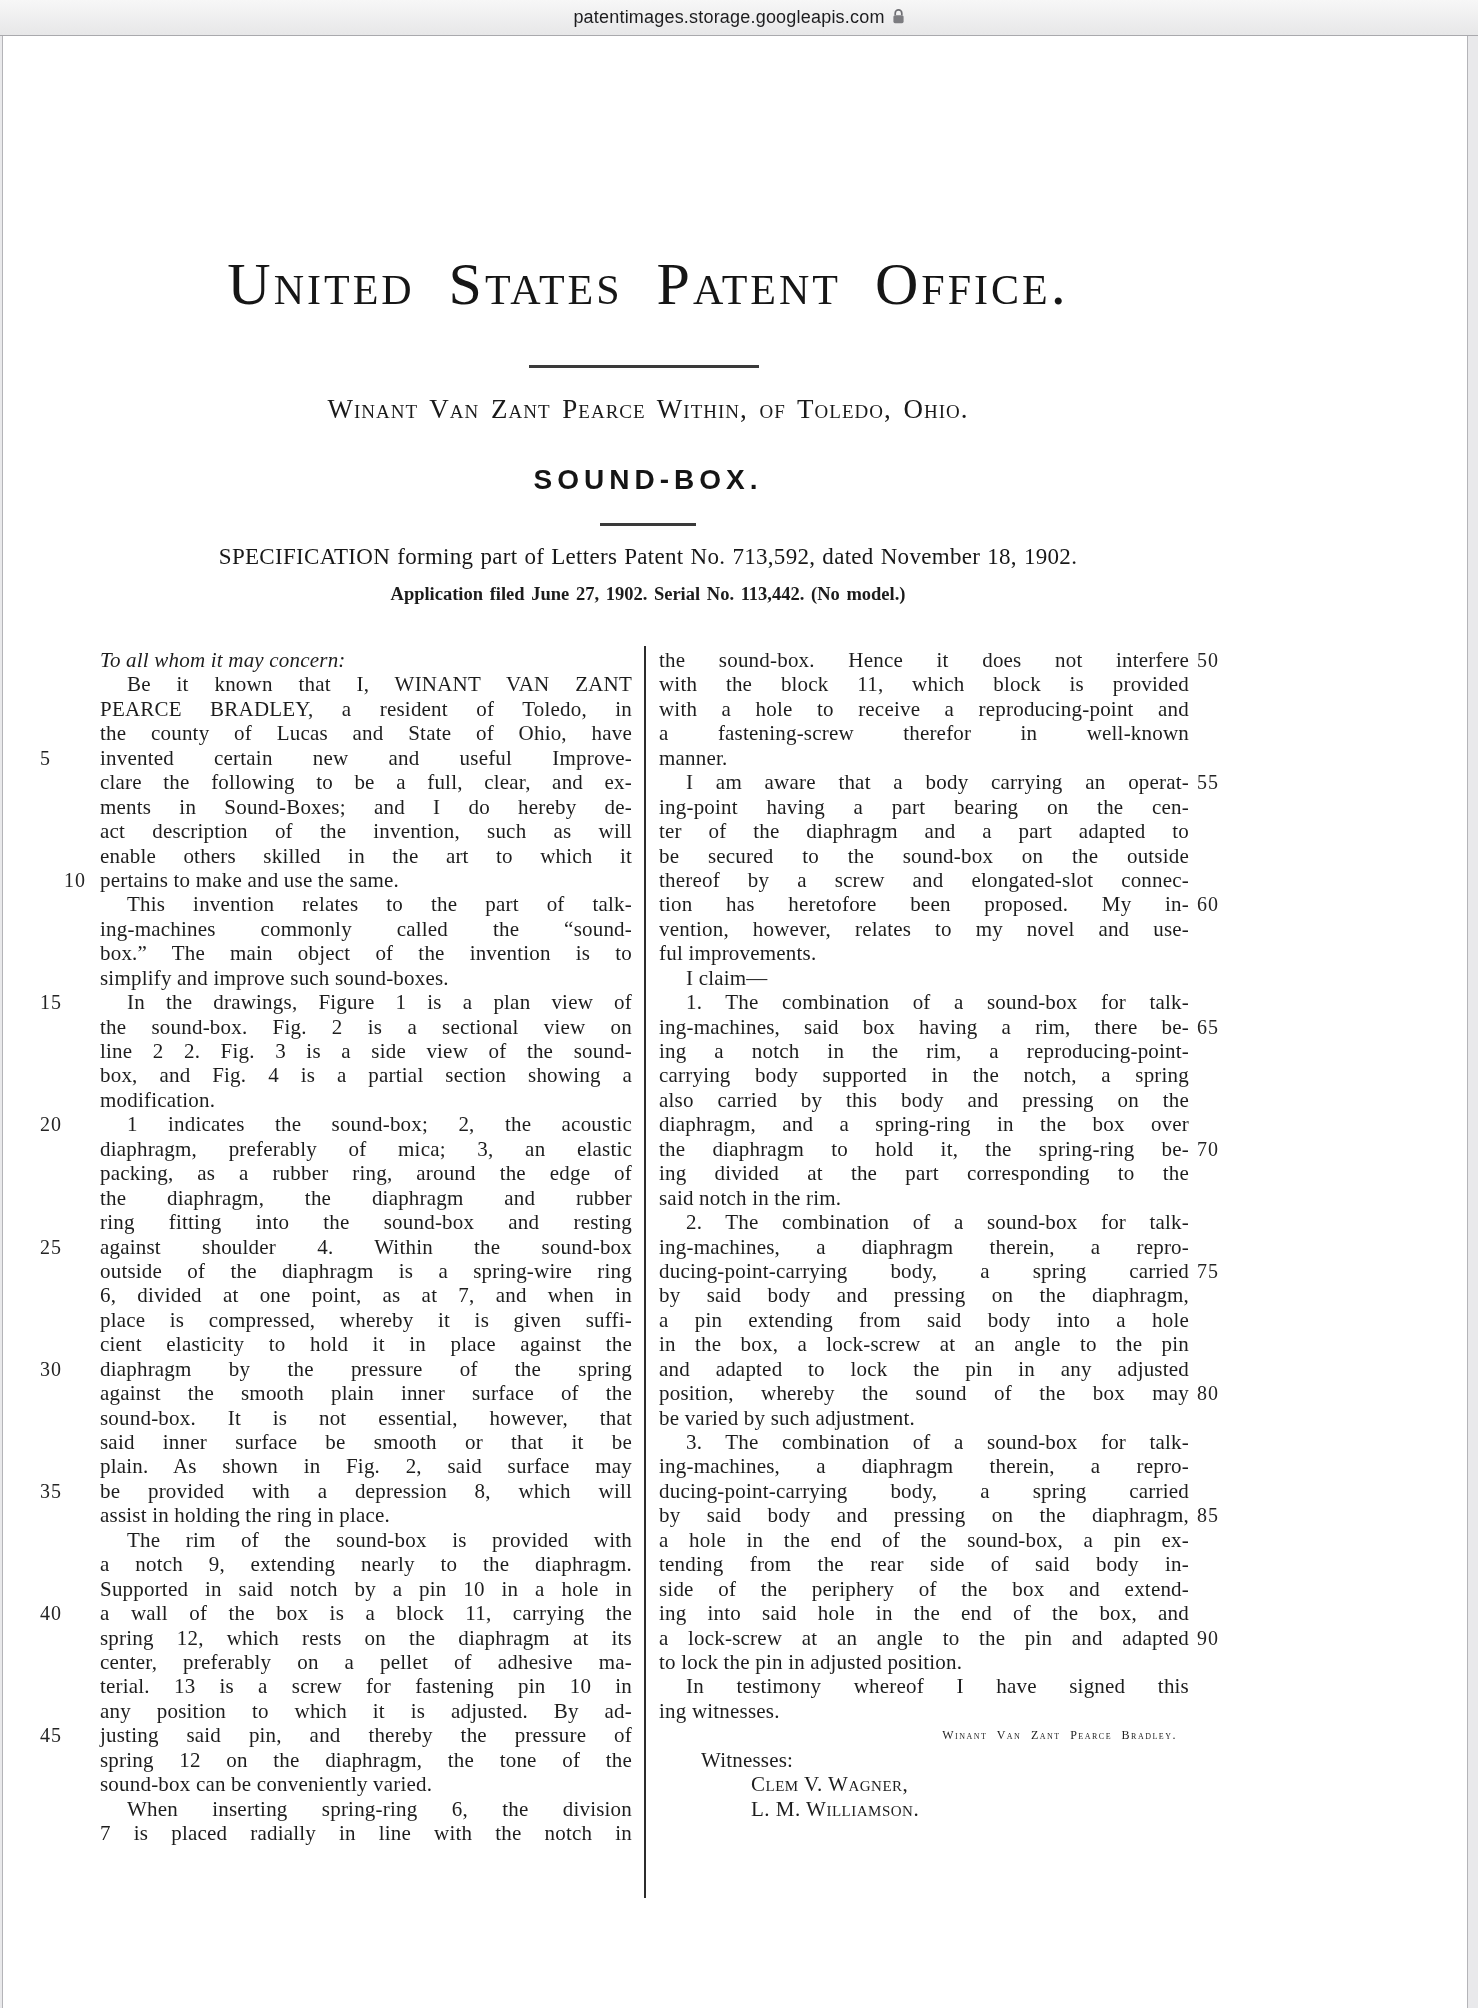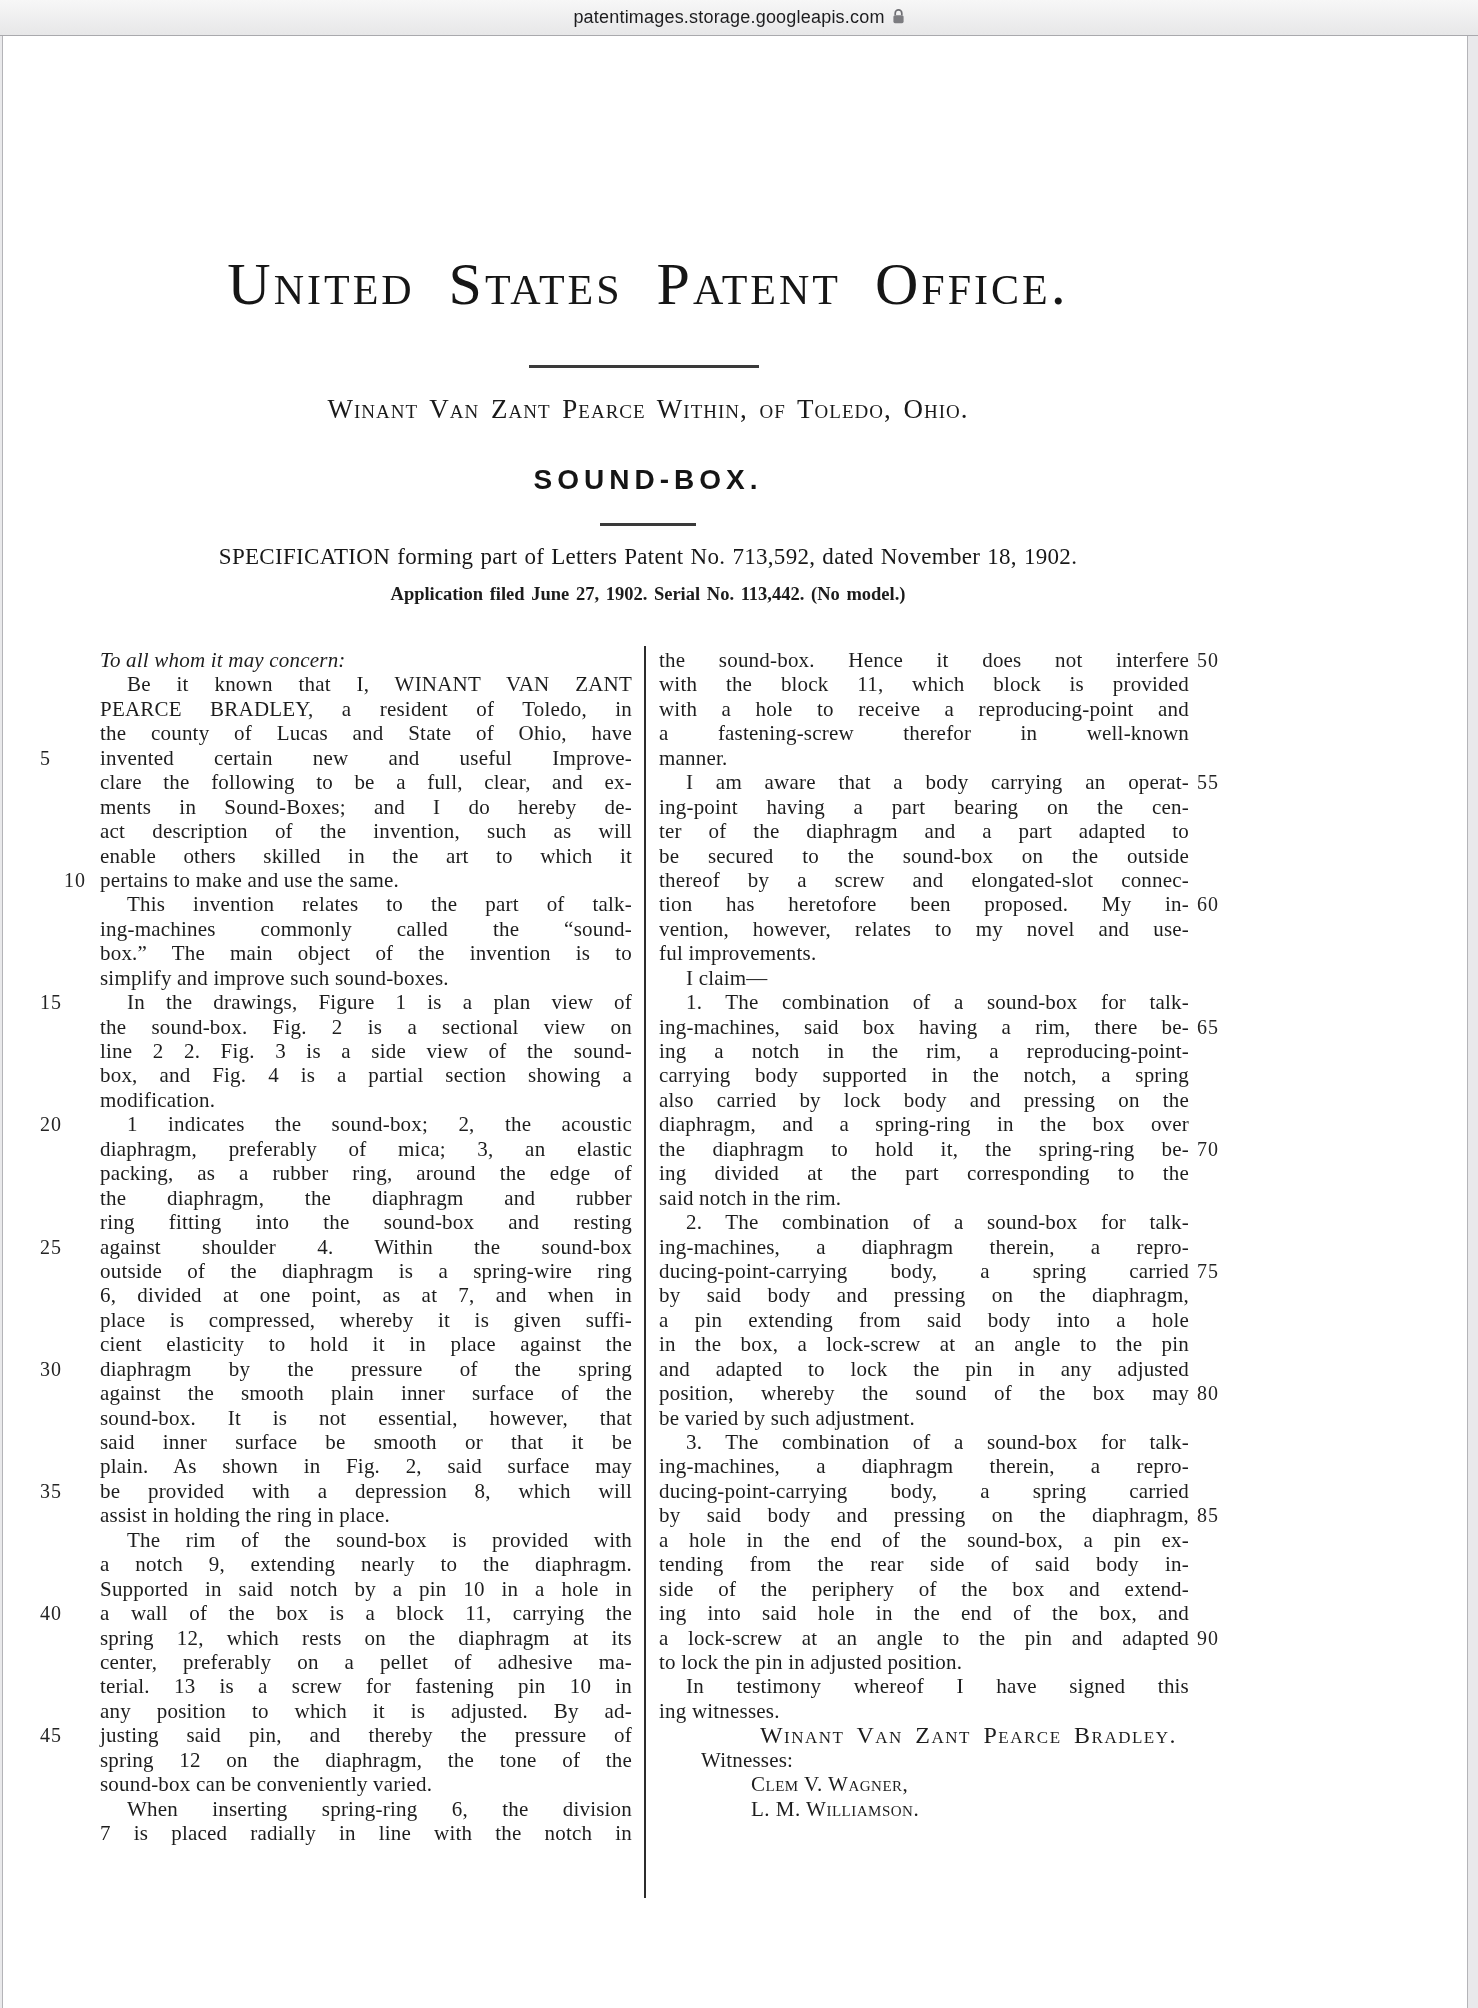--- a/index.html
+++ b/index.html
@@ -60,21 +60,21 @@
   .divider{position:absolute;left:641px;top:610px;width:2px;height:1252px;background:#2c2c2c;}
   .line{
     position:relative;height:24.45px;line-height:24.45px;
     text-align:justify;text-align-last:justify;white-space:normal;
   }
   .nojust{text-align:left;text-align-last:auto;}
   .italic{font-style:italic;}
   .indent{padding-left:27px;}
   .sig{
     text-align:right;text-align-last:auto;padding-right:12px;
-    font-variant:small-caps;letter-spacing:1.5px;word-spacing:5px;font-size:24px;
+    font-variant:small-caps;letter-spacing:1.5px;word-spacing:5px;font-size:12px;
   }
   .wit1{padding-left:42px;}
   .wit2{padding-left:92px;font-variant:small-caps;letter-spacing:.5px;}
   .num{
     position:absolute;top:0;font-size:20px;letter-spacing:1px;color:#242424;
   }
   .col-left .num{left:-60px;width:46px;text-align:right;}
   .col-right .num{right:-60px;width:52px;text-align:left;}
 </style>
 </head>
@@ -169,21 +169,21 @@
         <div class="line"><span class="num"></span><span>be secured to the sound-box on the outside</span></div>
         <div class="line"><span class="num"></span><span>thereof by a screw and elongated-slot connec-</span></div>
         <div class="line"><span class="num">60</span><span>tion has heretofore been proposed.  My in-</span></div>
         <div class="line"><span class="num"></span><span>vention, however, relates to my novel and use-</span></div>
         <div class="line nojust"><span class="num"></span><span>ful improvements.</span></div>
         <div class="line indent nojust"><span class="num"></span><span>I claim—</span></div>
         <div class="line indent"><span class="num"></span><span>1. The combination of a sound-box for talk-</span></div>
         <div class="line"><span class="num">65</span><span>ing-machines, said box having a rim, there be-</span></div>
         <div class="line"><span class="num"></span><span>ing a notch in the rim, a reproducing-point-</span></div>
         <div class="line"><span class="num"></span><span>carrying body supported in the notch, a spring</span></div>
-        <div class="line"><span class="num"></span><span>also carried by lock body and pressing on the</span></div>
+        <div class="line"><span class="num"></span><span>also carried by this body and pressing on the</span></div>
         <div class="line"><span class="num"></span><span>diaphragm, and a spring-ring in the box over</span></div>
         <div class="line"><span class="num">70</span><span>the diaphragm to hold it, the spring-ring be-</span></div>
         <div class="line"><span class="num"></span><span>ing divided at the part corresponding to the</span></div>
         <div class="line nojust"><span class="num"></span><span>said notch in the rim.</span></div>
         <div class="line indent"><span class="num"></span><span>2. The combination of a sound-box for talk-</span></div>
         <div class="line"><span class="num"></span><span>ing-machines, a diaphragm therein, a repro-</span></div>
         <div class="line"><span class="num">75</span><span>ducing-point-carrying body, a spring carried</span></div>
         <div class="line"><span class="num"></span><span>by said body and pressing on the diaphragm,</span></div>
         <div class="line"><span class="num"></span><span>a pin extending from said body into a hole</span></div>
         <div class="line"><span class="num"></span><span>in the box, a lock-screw at an angle to the pin</span></div>

